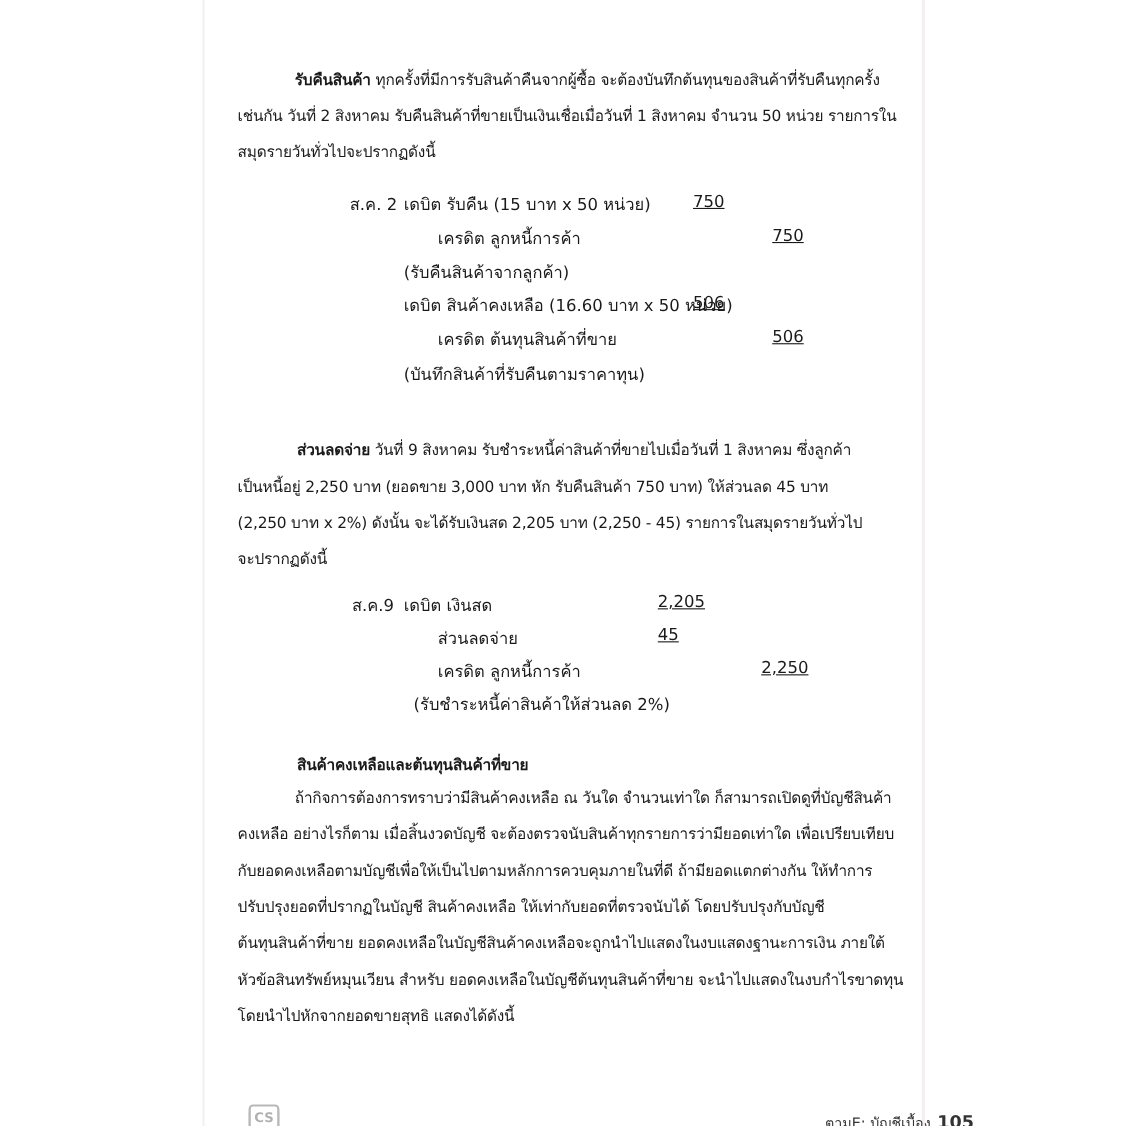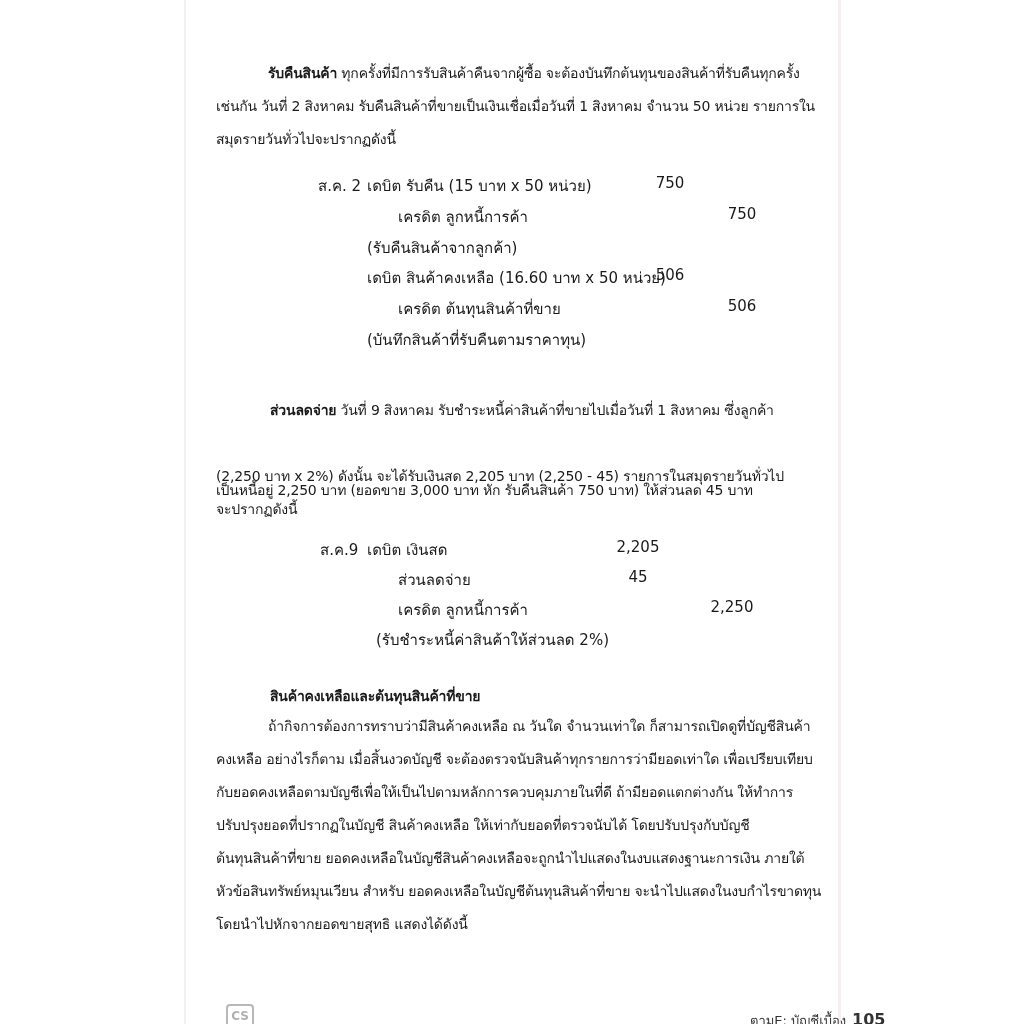--- a/index.html
+++ b/index.html
@@ -9,21 +9,21 @@
     font-family: "DejaVu Sans", "Liberation Sans", sans-serif;
     color: #1a1a1a;
     position: relative;
   }
   .page-edge-left { position: absolute; left: 184px; top: 0; width: 2px; height: 1024px; background: #f3f0f3; }
   .page-edge-right { position: absolute; left: 838px; top: 0; width: 3px; height: 1024px; background: #f5eff4; }
   .abs { position: absolute; white-space: nowrap; }
   .para { font-size: 14px; line-height: 20px; letter-spacing: -0.2px; }
   .bold { font-weight: bold; }
   .entry { font-size: 15px; }
-  .num { font-size: 15px; text-align: center; width: 80px; }
+  .num { font-size: 15px; text-align: left; width: 80px; text-decoration: underline; }
   .watermark { position: absolute; left: 210px; top: 1004px; display: flex; align-items: flex-end; gap: 6px; color: #b5b5b5; font-size: 21px; margin-left: 16px; }
   .cs-icon { width: 28px; height: 24px; border: 2.5px solid #b8b8b8; border-radius: 4px; box-sizing: border-box; display: flex; align-items: center; justify-content: center; font-size: 12px; font-weight: bold; color: #b0b0b0; background: #fff; box-shadow: 0 3px 0 #c9c9c9; }
   .footer { position: absolute; left: 750px; top: 1010px; font-size: 13px; color: #333; white-space: nowrap; }
   .footer .pg { font-size: 16px; font-weight: bold; margin-left: 6px; }
 </style>
 </head>
 <body>
 
 <div class="page-edge-left"></div>
 <div class="page-edge-right"></div>
@@ -49,21 +49,21 @@
 
   <div class="abs entry" style="left:398px; top:297px;">เครดิต ต้นทุนสินค้าที่ขาย</div>
   <div class="abs num" style="left:702px; top:297px;">506</div>
 
   <div class="abs entry" style="left:367px; top:328px;">(บันทึกสินค้าที่รับคืนตามราคาทุน)</div>
 </div>
 
 <div class="abs para" style="left:270px; top:400px;">
   <span class="bold">ส่วนลดจ่าย</span><span> วันที่ 9 สิงหาคม รับชำระหนี้ค่าสินค้าที่ขายไปเมื่อวันที่ 1 สิงหาคม ซึ่งลูกค้า</span>
 </div>
-<div class="abs para" style="left:216px; top:433px;margin-top:47px;">เป็นหนี้อยู่ 2,250 บาท (ยอดขาย 3,000 บาท หัก รับคืนสินค้า 750 บาท) ให้ส่วนลด 45 บาท</div>
+<div class="abs para" style="left:216px; top:433px;">เป็นหนี้อยู่ 2,250 บาท (ยอดขาย 3,000 บาท หัก รับคืนสินค้า 750 บาท) ให้ส่วนลด 45 บาท</div>
 <div class="abs para" style="left:216px; top:466px;">(2,250 บาท x 2%) ดังนั้น จะได้รับเงินสด 2,205 บาท (2,250 - 45) รายการในสมุดรายวันทั่วไป</div>
 <div class="abs para" style="left:216px; top:499px;">จะปรากฏดังนี้</div>
 
 <div>
   <div class="abs entry" style="left:320px; top:538px;">ส.ค.9</div>
   <div class="abs entry" style="left:367px; top:538px;">เดบิต เงินสด</div>
   <div class="abs num" style="left:598px; top:538px;">2,205</div>
 
   <div class="abs entry" style="left:398px; top:568px;">ส่วนลดจ่าย</div>
   <div class="abs num" style="left:598px; top:568px;">45</div>

